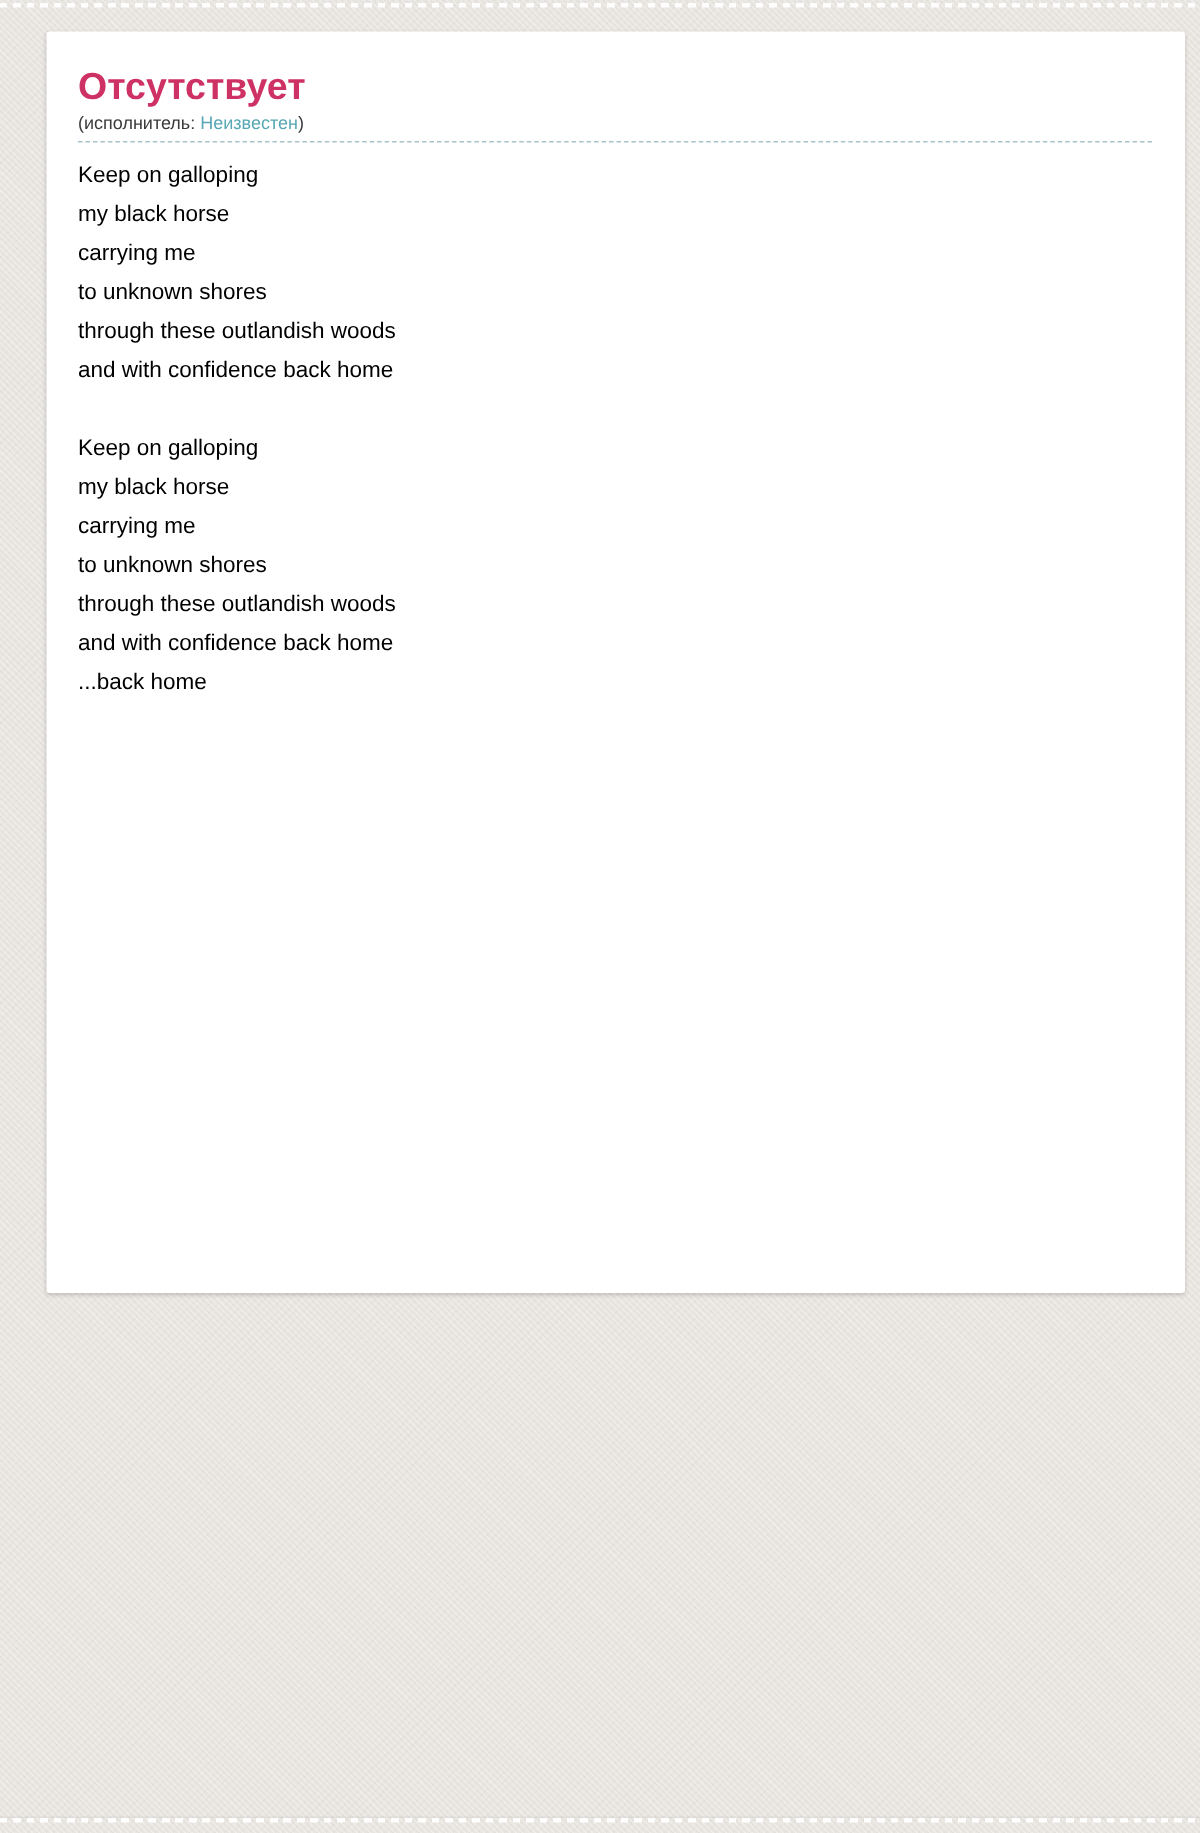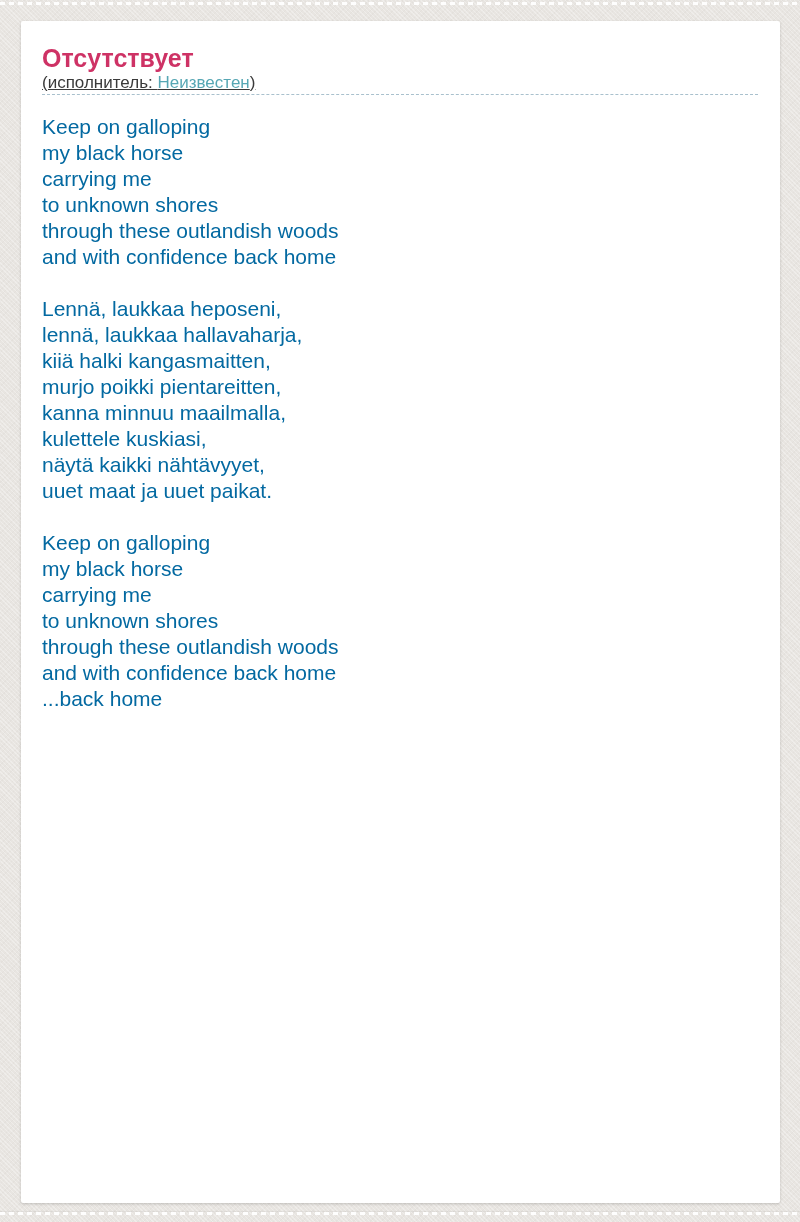--- a/index.html
+++ b/index.html
@@ -25,55 +25,54 @@
     background-image: repeating-linear-gradient(90deg,
       rgba(255,255,255,0.95) 0 5px, rgba(0,0,0,0) 5px 9px);
   }
   .stitch-top { top: 2px; }
   .stitch-bottom {
     top: 1212px;
     box-shadow: 0 -1px 1px rgba(0,0,0,0.05);
   }
   .card {
     position: absolute;
-    left: 21px;
+    left: 31px;
     top: 21px;
     width: 759px;
-    height: 1182px;
+    height: 841px;
     box-sizing: border-box;
     background: #ffffff;
     border-radius: 2px;
     box-shadow: 0 1px 3px rgba(0,0,0,0.18);
     padding: 24px 22px 30px 21px;
   }
   h1.song-title {
     margin: 0 0 2px 0;
     font-size: 25px;
     line-height: 26px;
     font-weight: bold;
     color: #ce3265;
   }
   .artist-line {
-    font-size: 17px;
+    font-size: 12px;
     line-height: 19px;
     color: #3a3a3a;
     padding-bottom: 2px;
     border-bottom: 1px dashed #a9c0cd;
-    text-decoration: underline;
   }
   .artist-link {
     color: #57a7b4;
     text-decoration: none;
     cursor: pointer;
   }
   .lyrics {
-    margin-top: 19px;
-    font-size: 21px;
+    margin-top: 9px;
+    font-size: 15px;
     line-height: 26px;
-    color: #0369a1;
+    color: #000000;
   }
   .verse {
     margin: 0 0 26px 0;
     white-space: pre-line;
   }
   .verse:last-child { margin-bottom: 0; }
 </style>
 </head>
 <body>
 
@@ -82,28 +81,20 @@
 <div class="card">
   <h1 class="song-title">Отсутствует</h1>
   <div class="artist-line"><span>(исполнитель: </span><a class="artist-link" href="#">Неизвестен</a><span>)</span></div>
   <div class="lyrics">
       <p class="verse">Keep on galloping
 my black horse
 carrying me
 to unknown shores
 through these outlandish woods
 and with confidence back home</p>
-      <p class="verse">Lennä, laukkaa heposeni,
-lennä, laukkaa hallavaharja,
-kiiä halki kangasmaitten,
-murjo poikki pientareitten,
-kanna minnuu maailmalla,
-kulettele kuskiasi,
-näytä kaikki nähtävyyet,
-uuet maat ja uuet paikat.</p>
       <p class="verse">Keep on galloping
 my black horse
 carrying me
 to unknown shores
 through these outlandish woods
 and with confidence back home
 ...back home</p>
     </div>
 </div>
 

